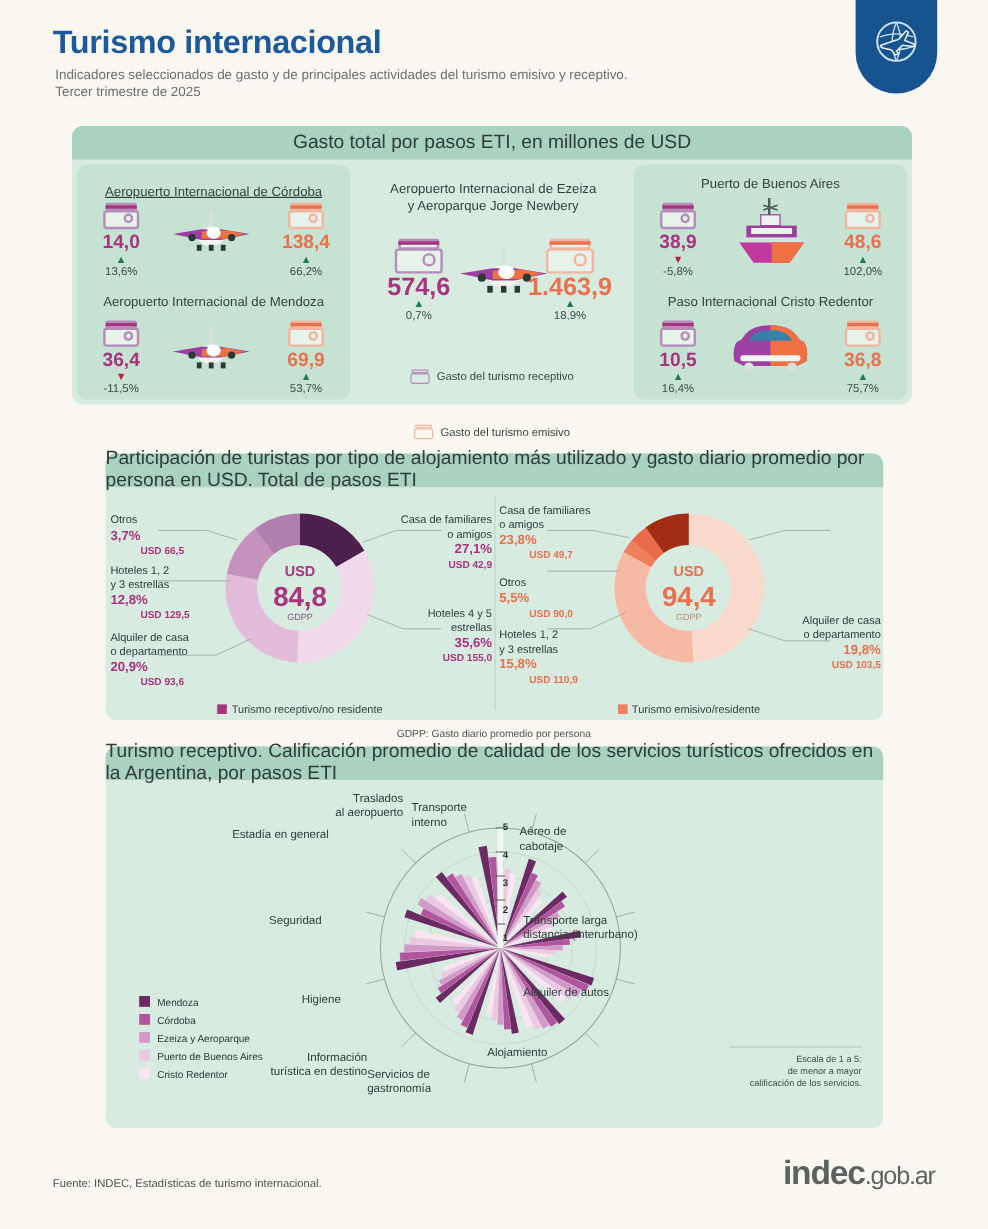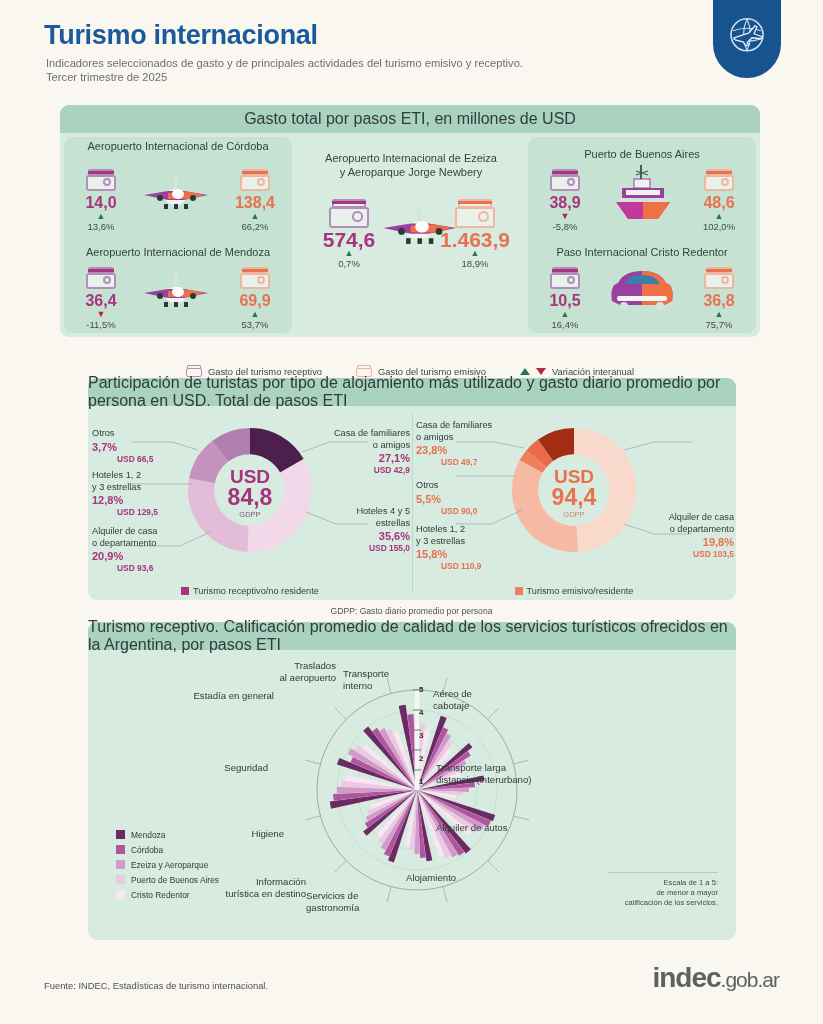--- a/index.html
+++ b/index.html
@@ -73,39 +73,39 @@
   }
   .wallet .w-stripe {
     position:absolute; left:8%; top:2px; width:84%; height:3px;
   }
   .w-rec { color:#b48dbb; }
   .w-rec .w-stripe { background:#a8337f; }
   .w-emi { color:#f2b5a0; }
   .w-emi .w-stripe { background:#e8724f; }
 
   
-  .legend1 { position:absolute; left:60px; top:360px; width:700px; height:22px;
-    display:flex; align-items:center; justify-content:center; gap:34px; }
+  .legend1 { position:absolute; left:60px; top:348px; width:700px; height:22px;
+    display:flex; align-items:center; justify-content:center; gap:34px;flex-direction:column; }
   .lg-item { display:flex; align-items:center; gap:6px; font-size:9.4px; color:#3b4745; }
   .lg-wallet { width:16px; height:12px; position:relative; }
   .lg-wallet .b { position:absolute; left:0; bottom:0; width:100%; height:72%;
     border:1.5px solid currentColor; border-radius:2px; }
   .lg-wallet .t { position:absolute; left:8%; top:0; width:84%; height:32%;
     border:1.5px solid currentColor; border-radius:1px; }
   .tri-up { width:0;height:0;border-left:5px solid transparent;border-right:5px solid transparent;
     border-bottom:7px solid #1f7a4d; }
   .tri-dn { width:0;height:0;border-left:5px solid transparent;border-right:5px solid transparent;
     border-top:7px solid #b5253c; }
 
   
   #sec2 { left:88px; top:378px; width:648px; height:222px; }
   .donut-wrap { position:absolute; top:34px; width:324px; height:186px; }
   .donut-center { position:absolute; text-align:center; width:100px; left:50%;
     transform:translateX(-50%); }
-  .dc-usd { font-size:19px; font-weight:bold; line-height:17px; }
+  .dc-usd { font-size:12px; font-weight:bold; line-height:17px; }
   .dc-num { font-size:23px; font-weight:bold; line-height:24px; }
   .dc-gdpp { font-size:7.5px; line-height:11px; }
   .dl { position:absolute; font-size:9.2px; color:#2f3b39; line-height:11.5px; }
   .dl .p { font-size:11px; font-weight:bold; line-height:14px; }
   .dl .u { font-size:8.4px; font-weight:bold; line-height:11px;padding-left:25px; }
   .p-rec,.u-rec { color:#a8337f; }
   .p-emi,.u-emi { color:#e8724f; }
   .donut-legend { position:absolute; bottom:2px; width:100%; text-align:center;
     font-size:9.2px; color:#34403e; }
   .sw { display:inline-block; width:8px; height:8px; margin-right:4px; vertical-align:-1px; }
@@ -153,21 +153,21 @@
     </div>
   </div>
 
   <div class="panel" id="sec1">
     <div class="panel-head">
       <span class="panel-head-txt">Gasto total por pasos ETI, en millones de USD</span>
     </div>
 
     <div class="subcard" style="left:4px; top:32px; width:228px; height:196px;">
 
-      <div class="place-title" style="top:2px;">Aeropuerto Internacional de Córdoba</div>
+      <div class="place-title" style="top:16px;text-decoration:underline;">Aeropuerto Internacional de Córdoba</div>
 
       <div class="stat" style="left:4px; top:32px; width:66px;">
         <div class="wallet w-rec">
           <div class="w-top"></div>
             <div class="w-stripe"></div>
             <div class="w-body"></div>
             <div class="w-eye"></div>
         </div>
         <div class="val v-rec">14,0</div>
         <div class="arrow up">▲</div>

